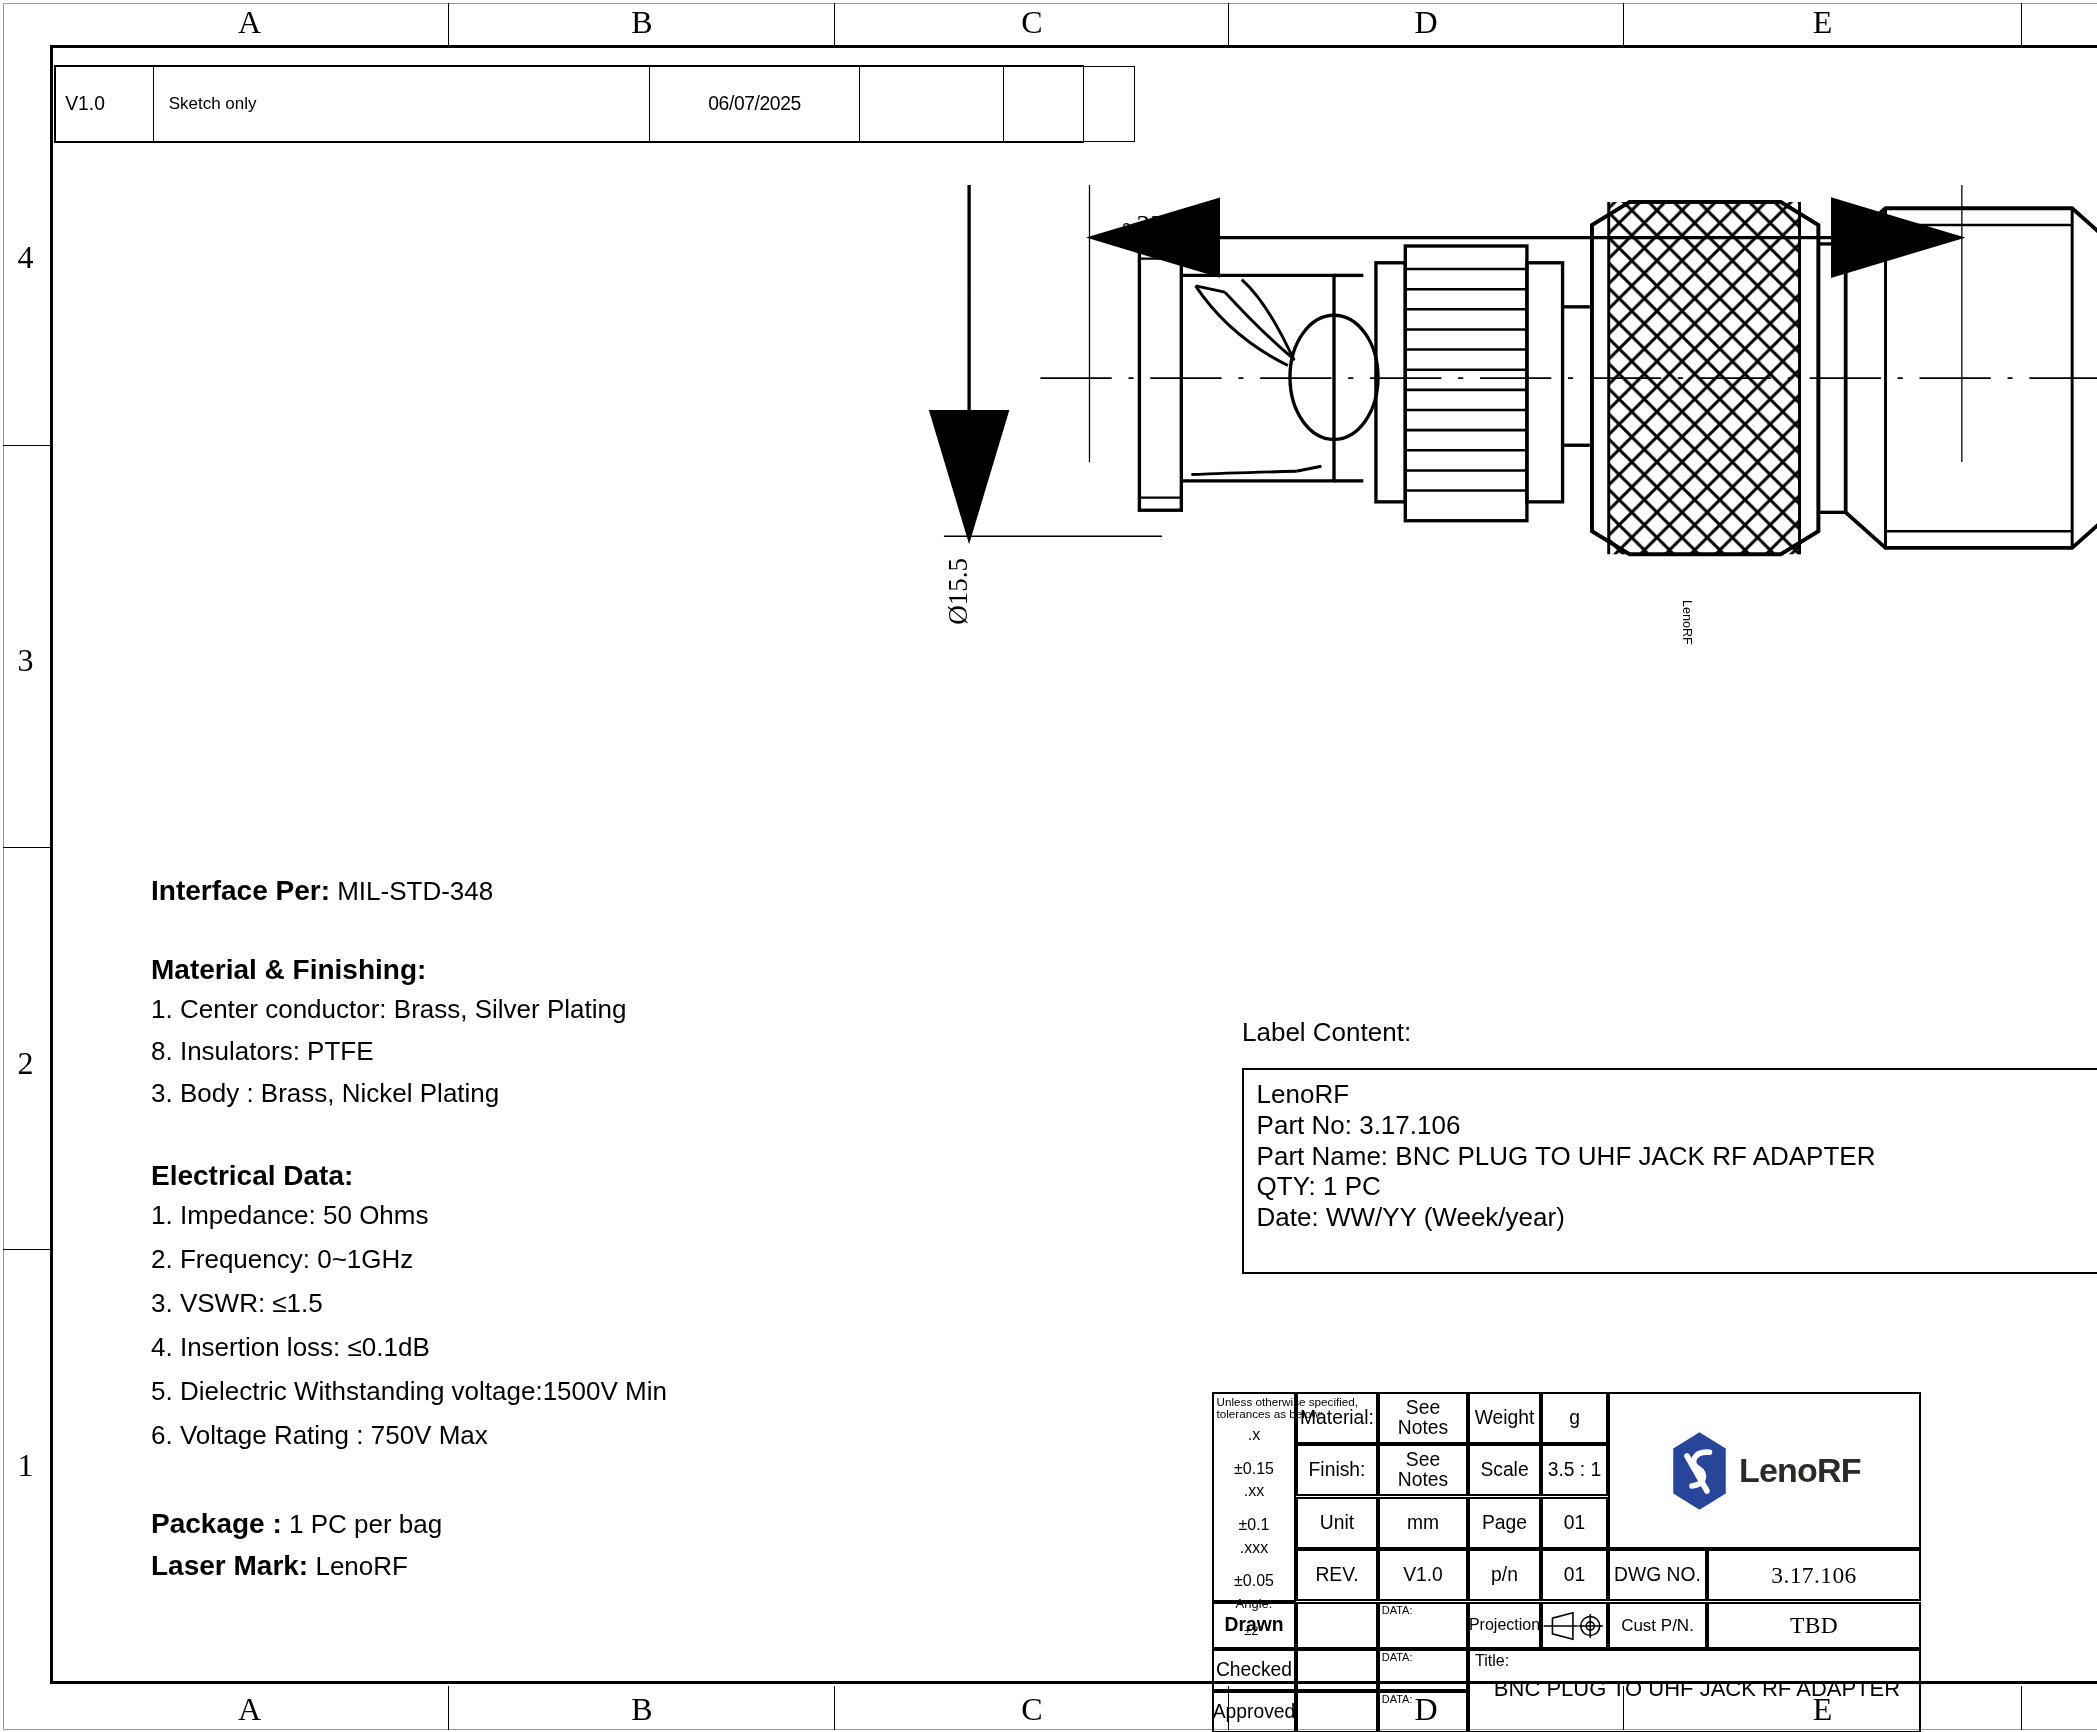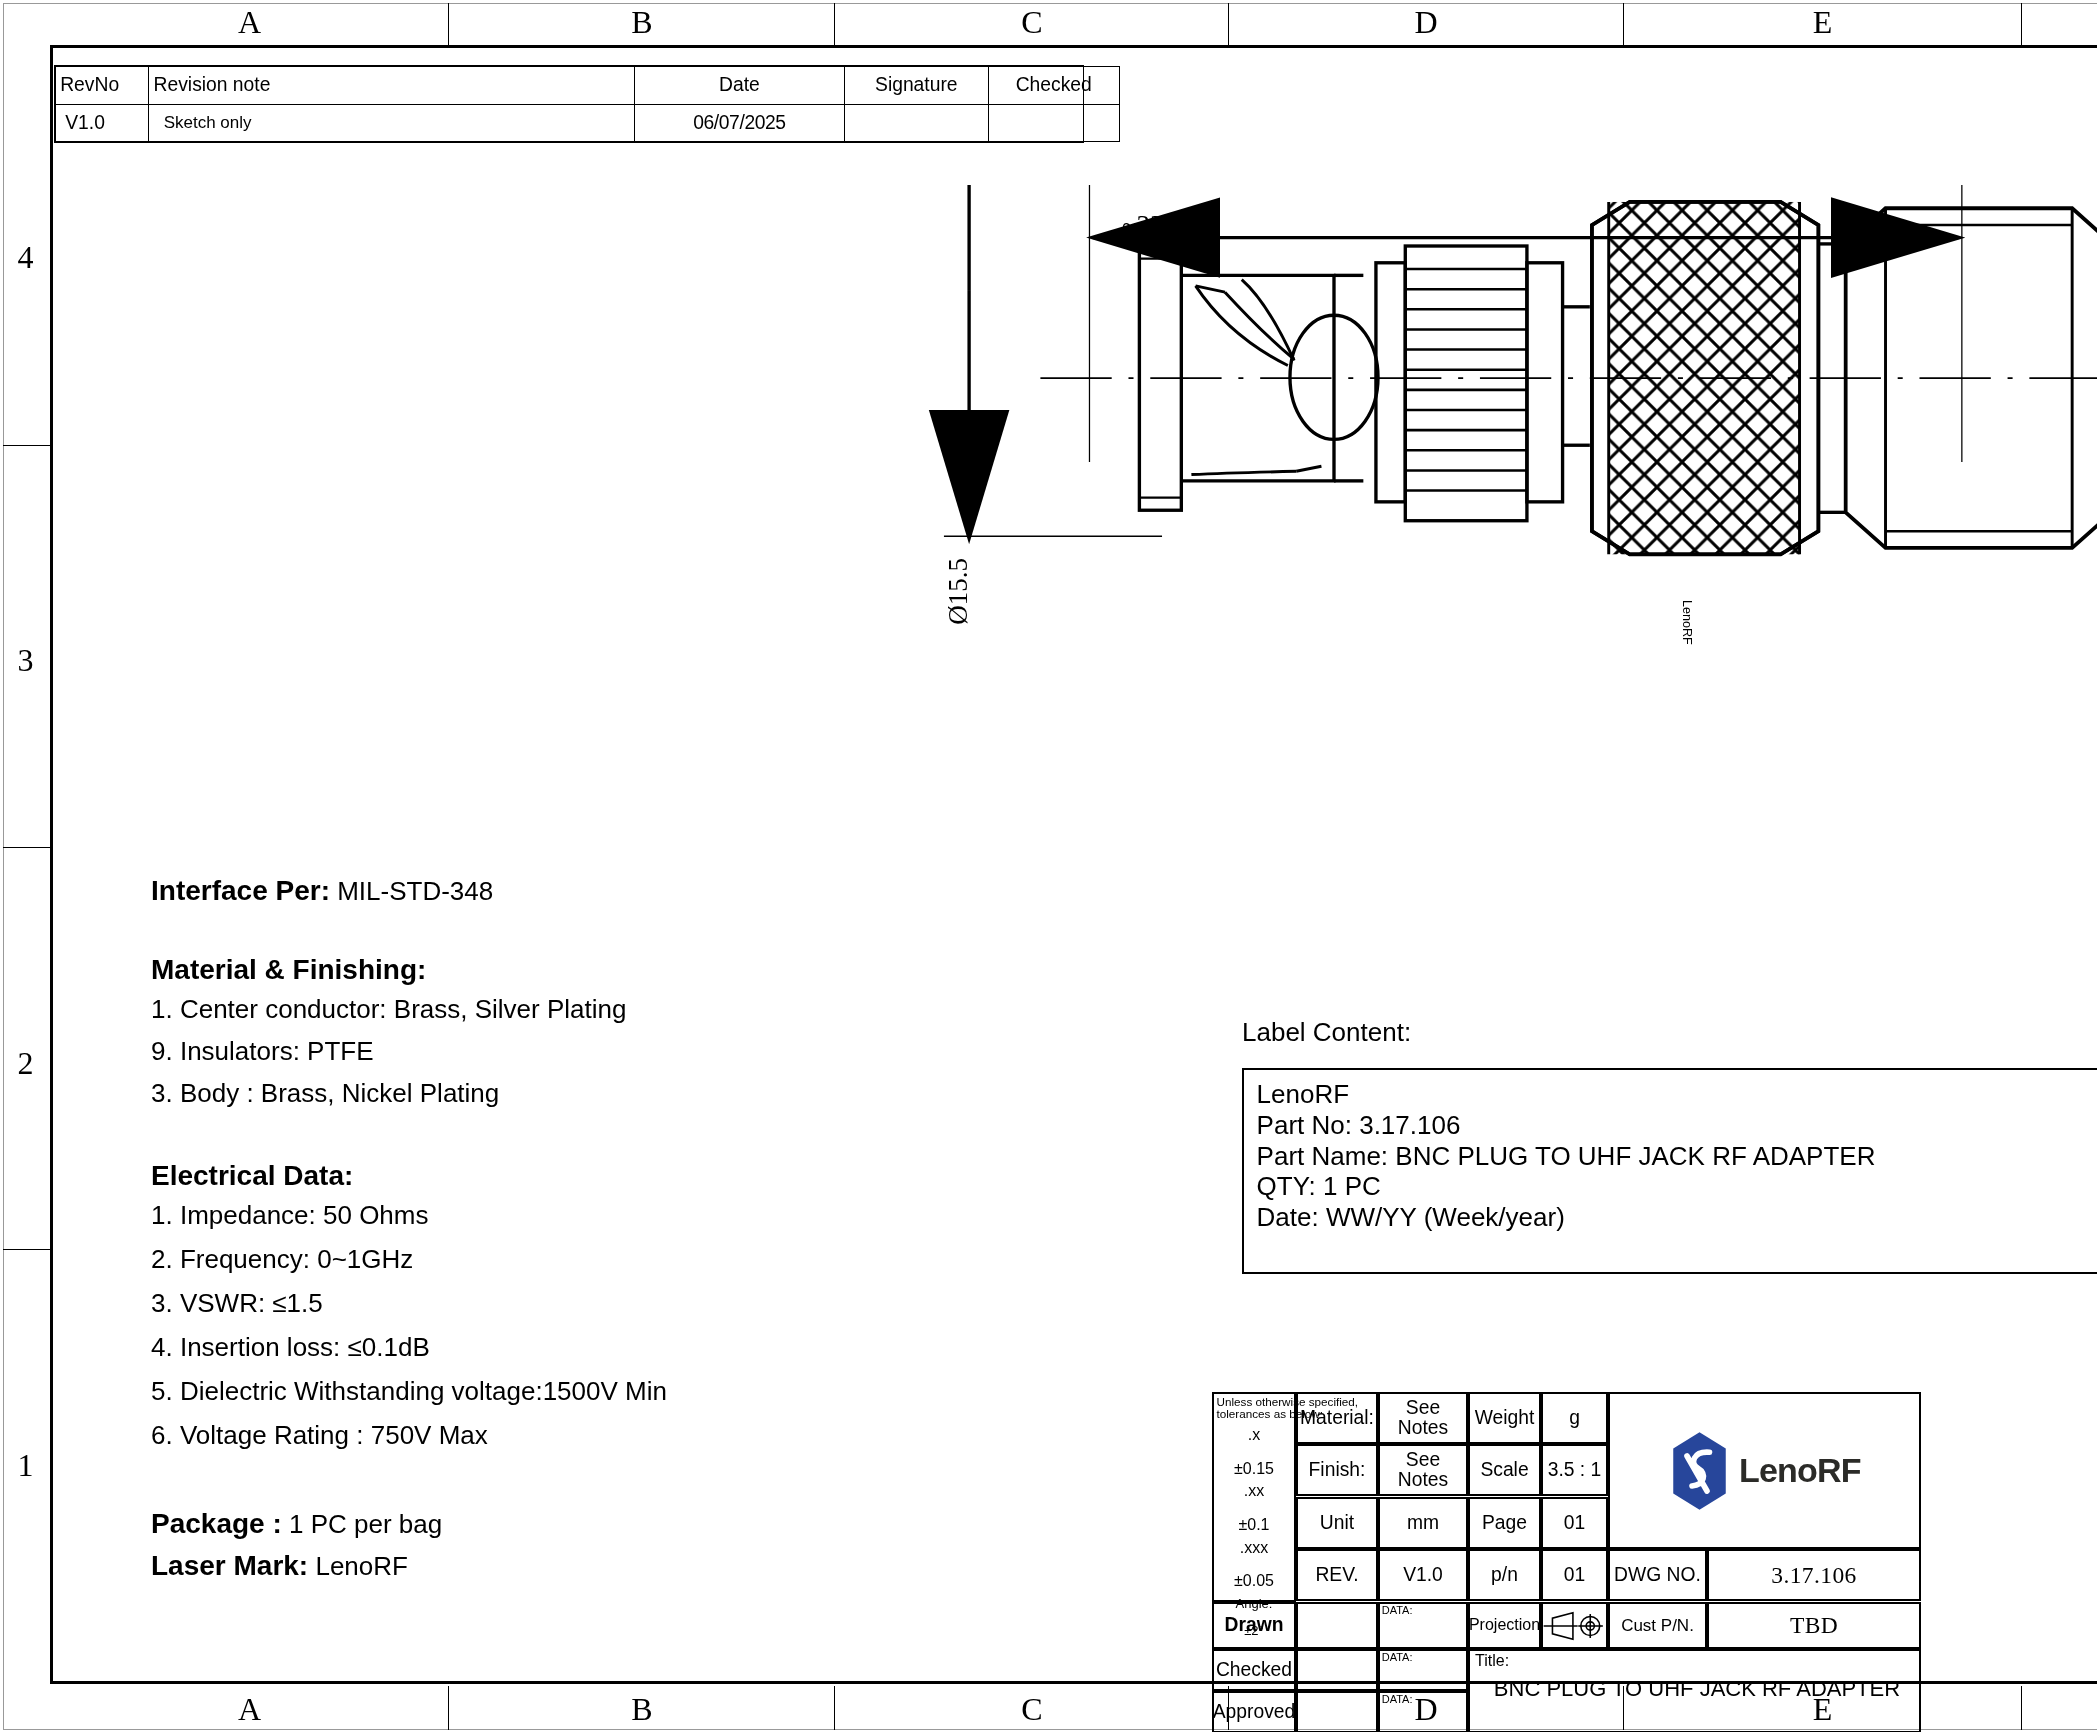--- a/index.html
+++ b/index.html
@@ -101,27 +101,20 @@
 <div class="abs zone-lbl" style="left:3.4px;top:642px;width:44px;">3</div>
 <div class="abs zone-lbl" style="left:3.4px;top:1045px;width:44px;">2</div>
 <div class="abs zone-lbl" style="left:3.4px;top:1447px;width:44px;">1</div>
 <div class="abs zone-tick" style="left:2.5px;top:445px;width:48px;height:1.3px;"></div>
 <div class="abs zone-tick" style="left:2.5px;top:847px;width:48px;height:1.3px;"></div>
 <div class="abs zone-tick" style="left:2.5px;top:1249px;width:48px;height:1.3px;"></div>
 
 <div class="abs" id="rev-table">
   <table>
     <tbody>
-        <tr>
-      <td class="c-rev rt-h">RevNo</td>
-      <td class="c-note rt-h">Revision note</td>
-      <td class="c-date">Date</td>
-      <td class="c-sig">Signature</td>
-      <td class="c-chk">Checked</td>
-    </tr>
     <tr>
       <td class="c-rev rev-ind">V1.0</td>
       <td class="c-note note-ind">Sketch only</td>
       <td class="c-date big-date">06/07/2025</td>
       <td class="c-sig"></td>
       <td class="c-chk"></td>
     </tr>
   </tbody>
     </table>
 </div>
@@ -225,21 +218,21 @@
 
 <div class="abs nt" style="left:151px;top:877px;">
   <b>Interface Per:</b>
   <span>MIL-STD-348</span>
 </div>
 
 <div class="abs nt" style="left:151px;top:956px;">
   <b>Material &amp; Finishing:</b>
 </div>
 <div class="abs nt" style="left:151px;top:996px;">1. Center conductor: Brass, Silver Plating</div>
-<div class="abs nt" style="left:151px;top:1038px;">9. Insulators: PTFE</div>
+<div class="abs nt" style="left:151px;top:1038px;">8. Insulators: PTFE</div>
 <div class="abs nt" style="left:151px;top:1080px;">3. Body : Brass, Nickel Plating</div>
 
 <div class="abs nt" style="left:151px;top:1162px;">
   <b>Electrical Data:</b>
 </div>
 <div class="abs nt" style="left:151px;top:1202px;">1. Impedance: 50 Ohms</div>
 <div class="abs nt" style="left:151px;top:1246px;">2. Frequency: 0~1GHz</div>
 <div class="abs nt" style="left:151px;top:1290px;">3. VSWR: ≤1.5</div>
 <div class="abs nt" style="left:151px;top:1334px;">4. Insertion loss: ≤0.1dB</div>
 <div class="abs nt" style="left:151px;top:1378px;">5. Dielectric Withstanding voltage:1500V Min</div>

